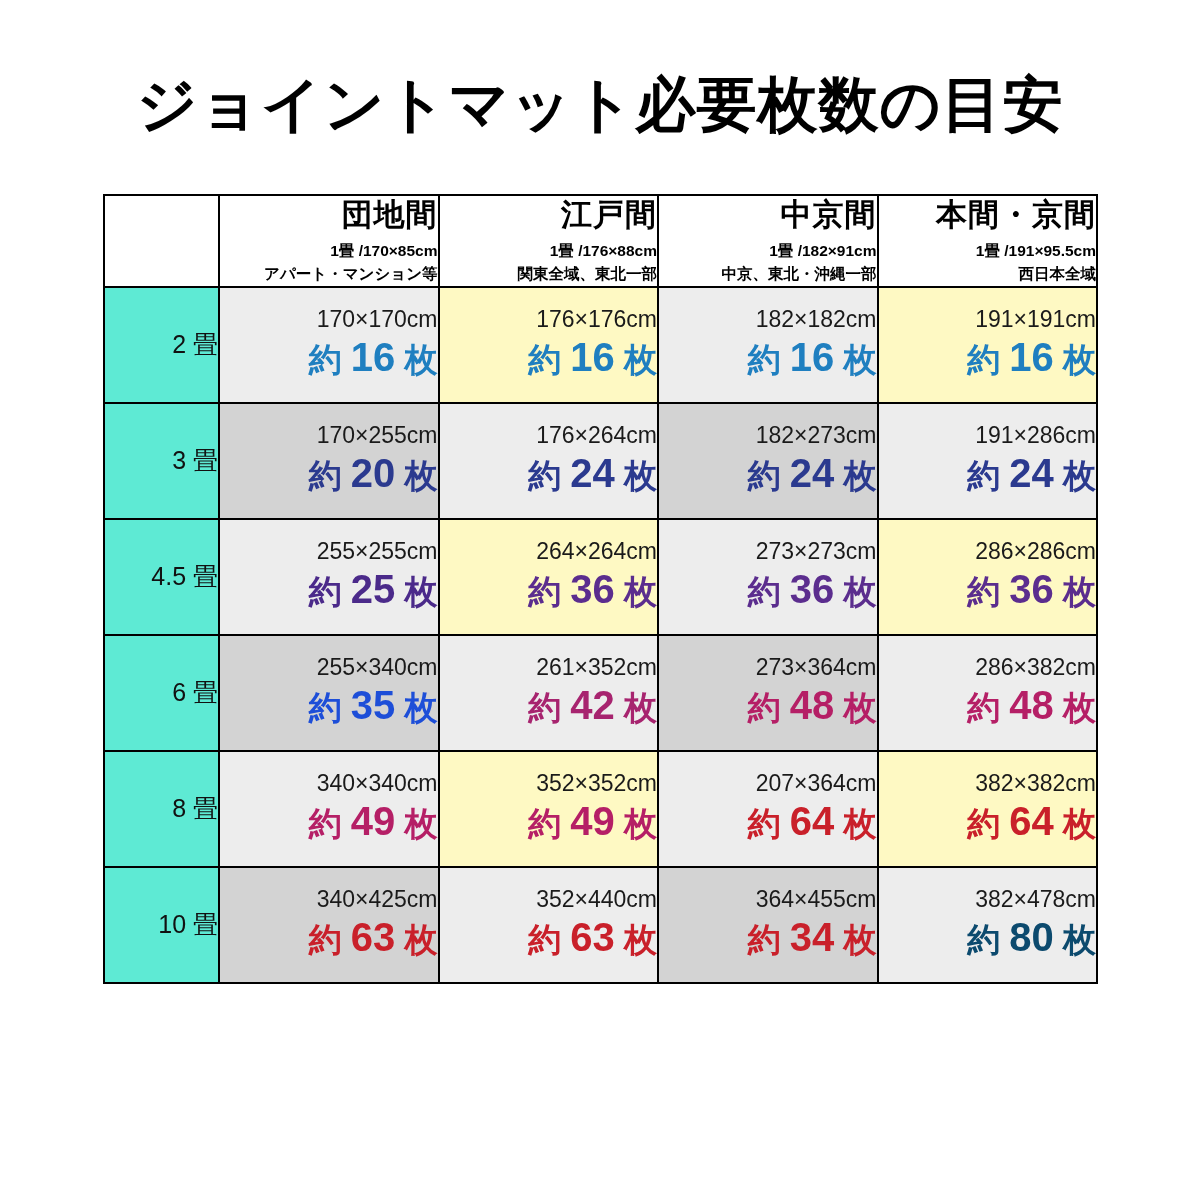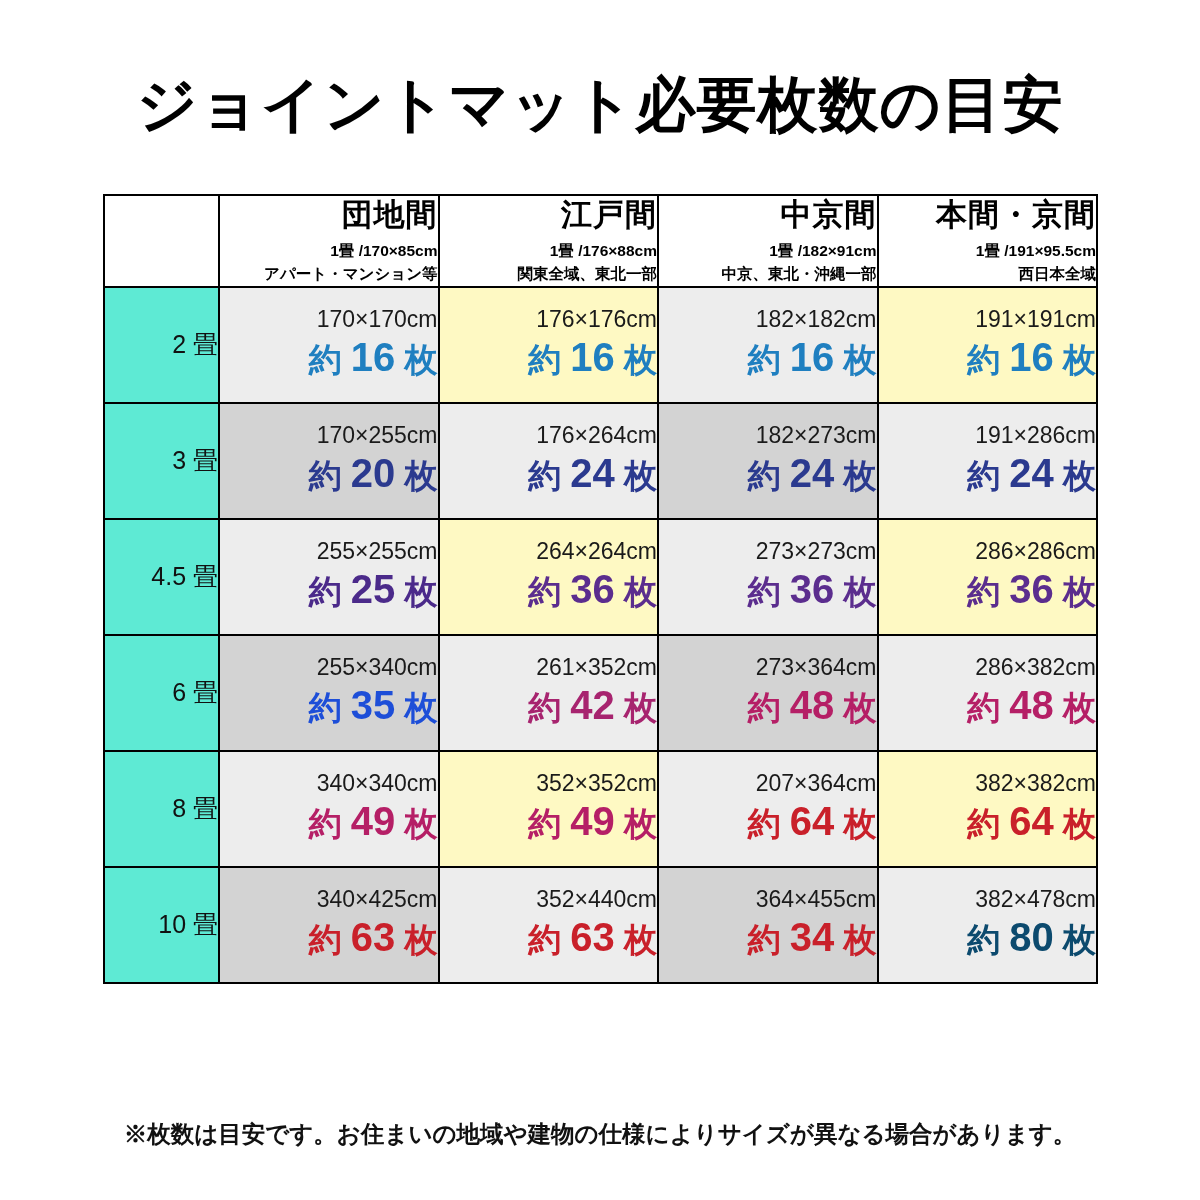--- a/index.html
+++ b/index.html
@@ -256,15 +256,14 @@
             <div class="cnt" style="color: rgb(201, 32, 42);"><span>約</span> <span class="num">34</span> <span>枚</span></div>
           </td>
           <td class="cell shade-light">
             <div class="dim">382×478cm</div>
             <div class="cnt" style="color: #0c4a6e;"><span>約</span> <span class="num">80</span> <span>枚</span></div>
           </td>
         </tr>
       </tbody>
   </table>
 
-  <div class="footnote">※枚数は目安です。お住まいの地域や建物の仕様によりサイズが異なる場合があります。</div>
 
 </div>
 
 </body></html>

